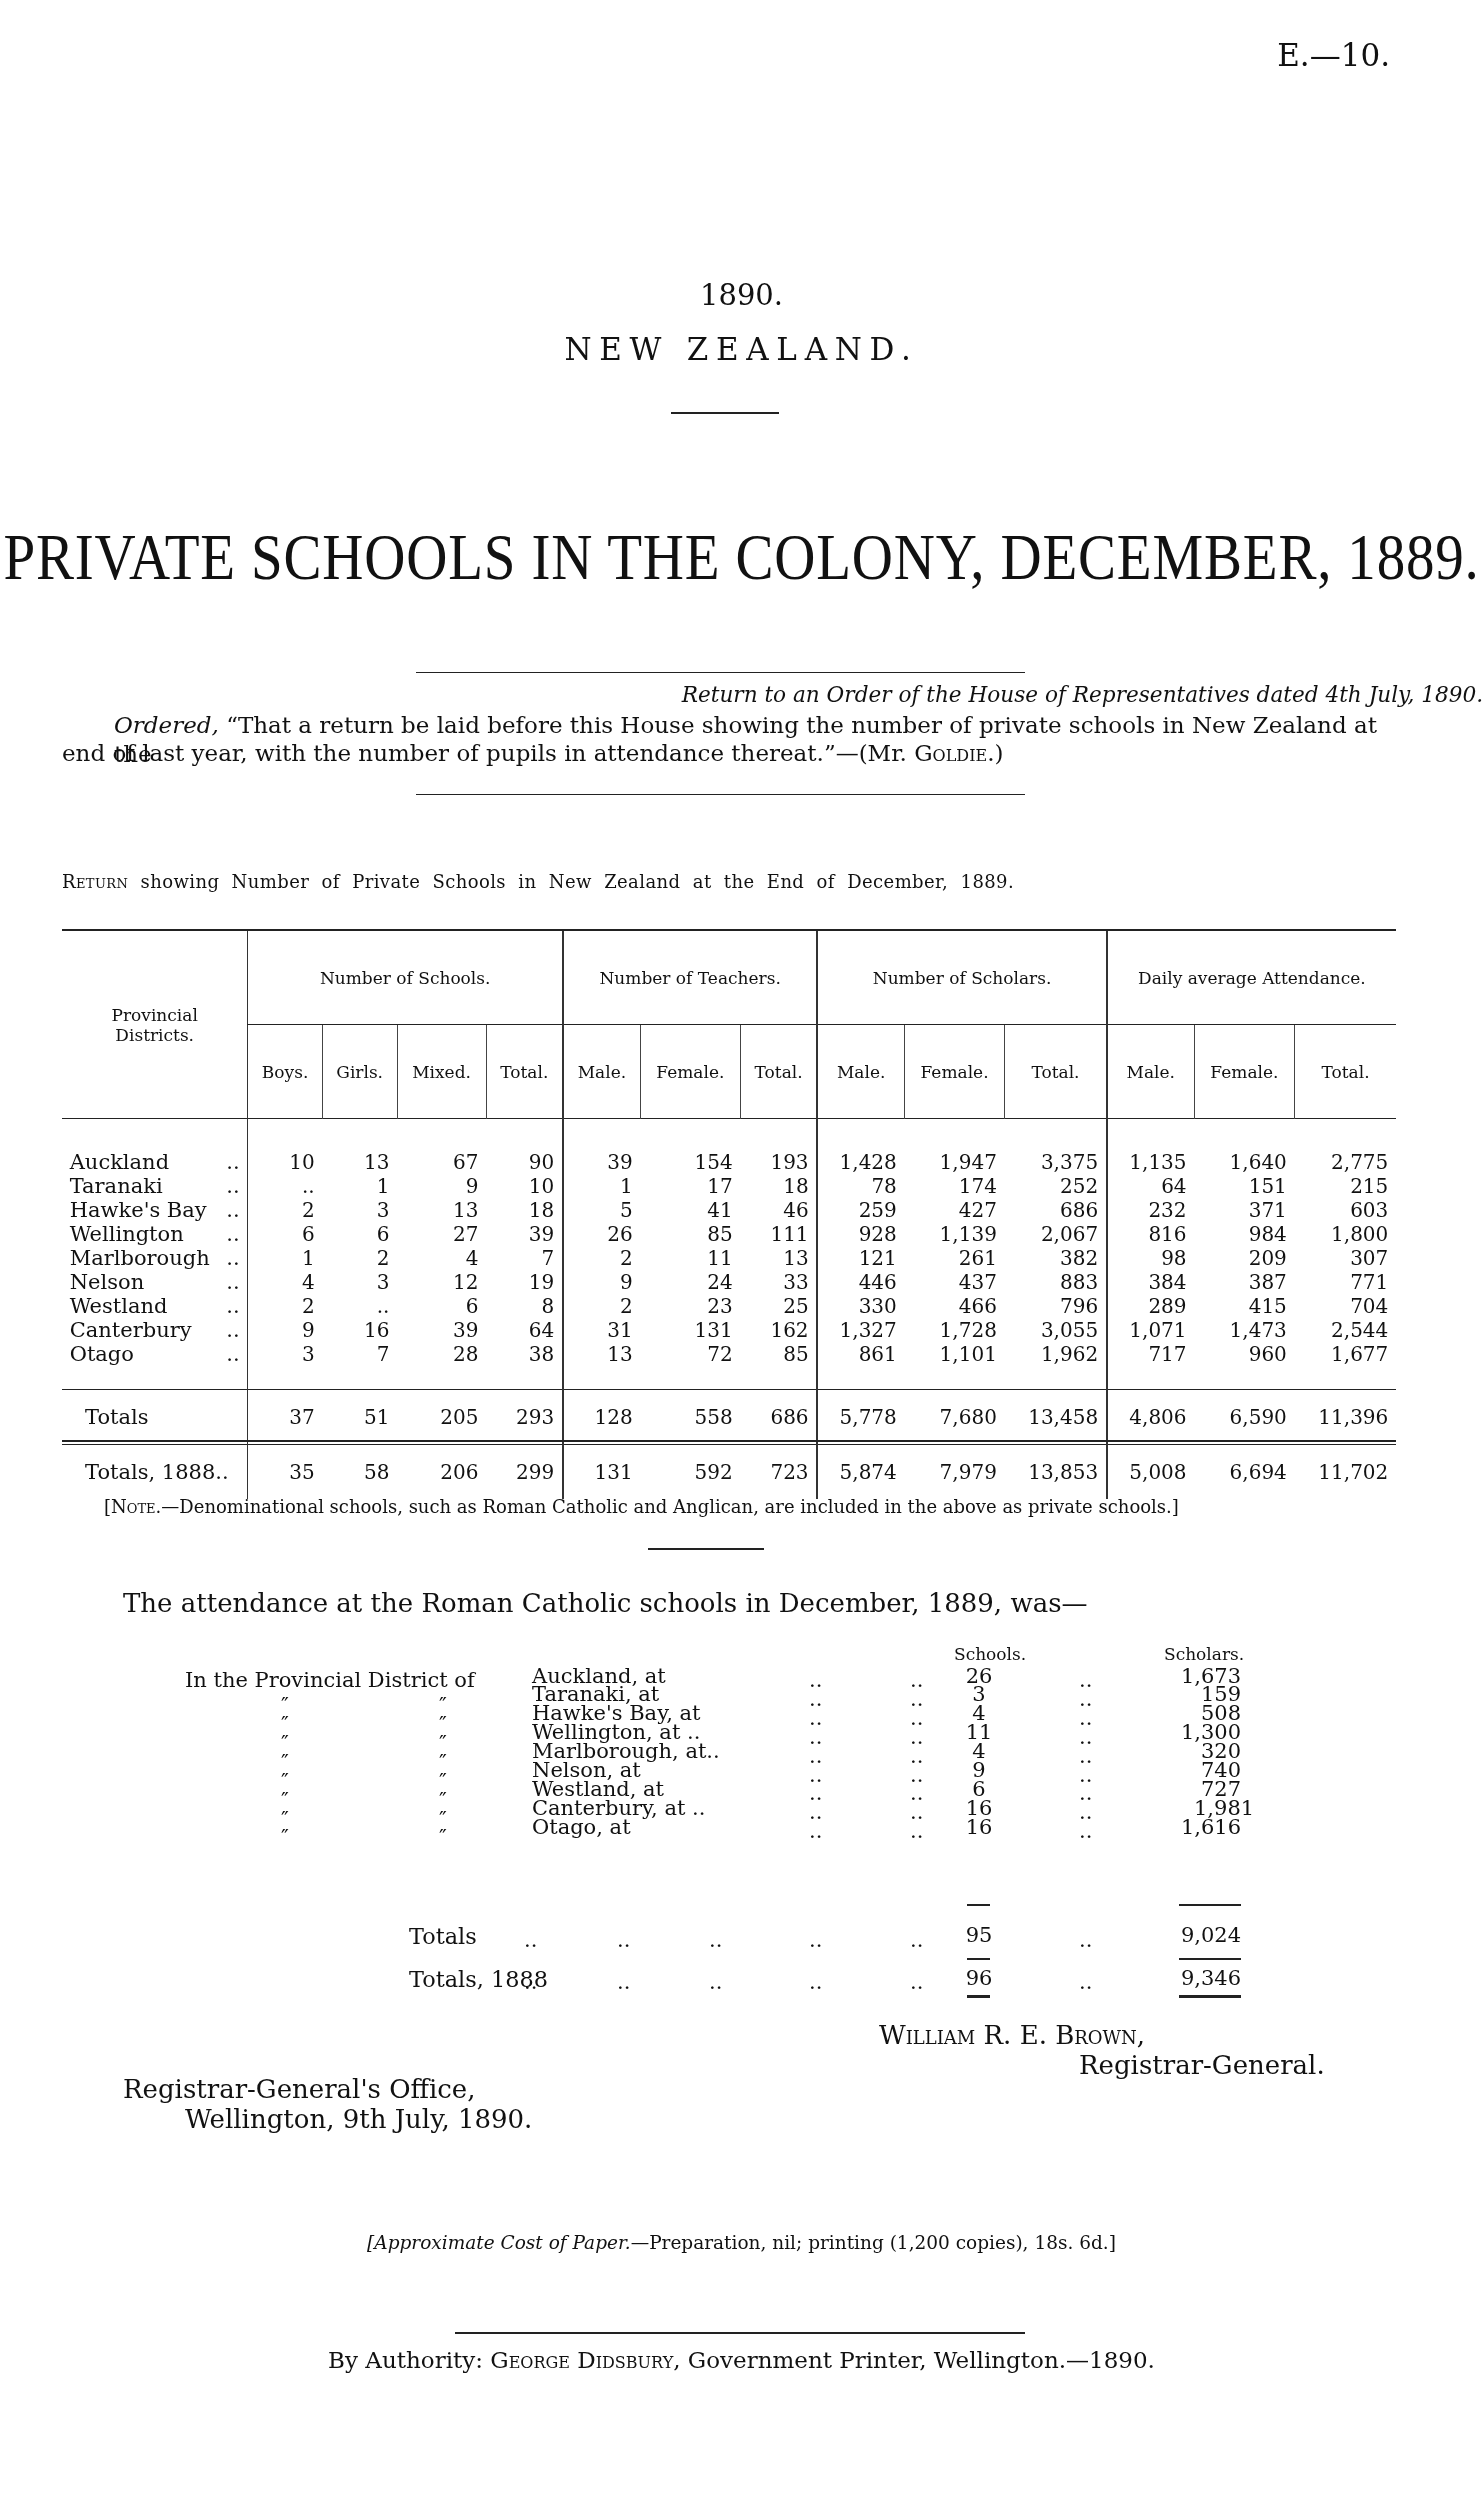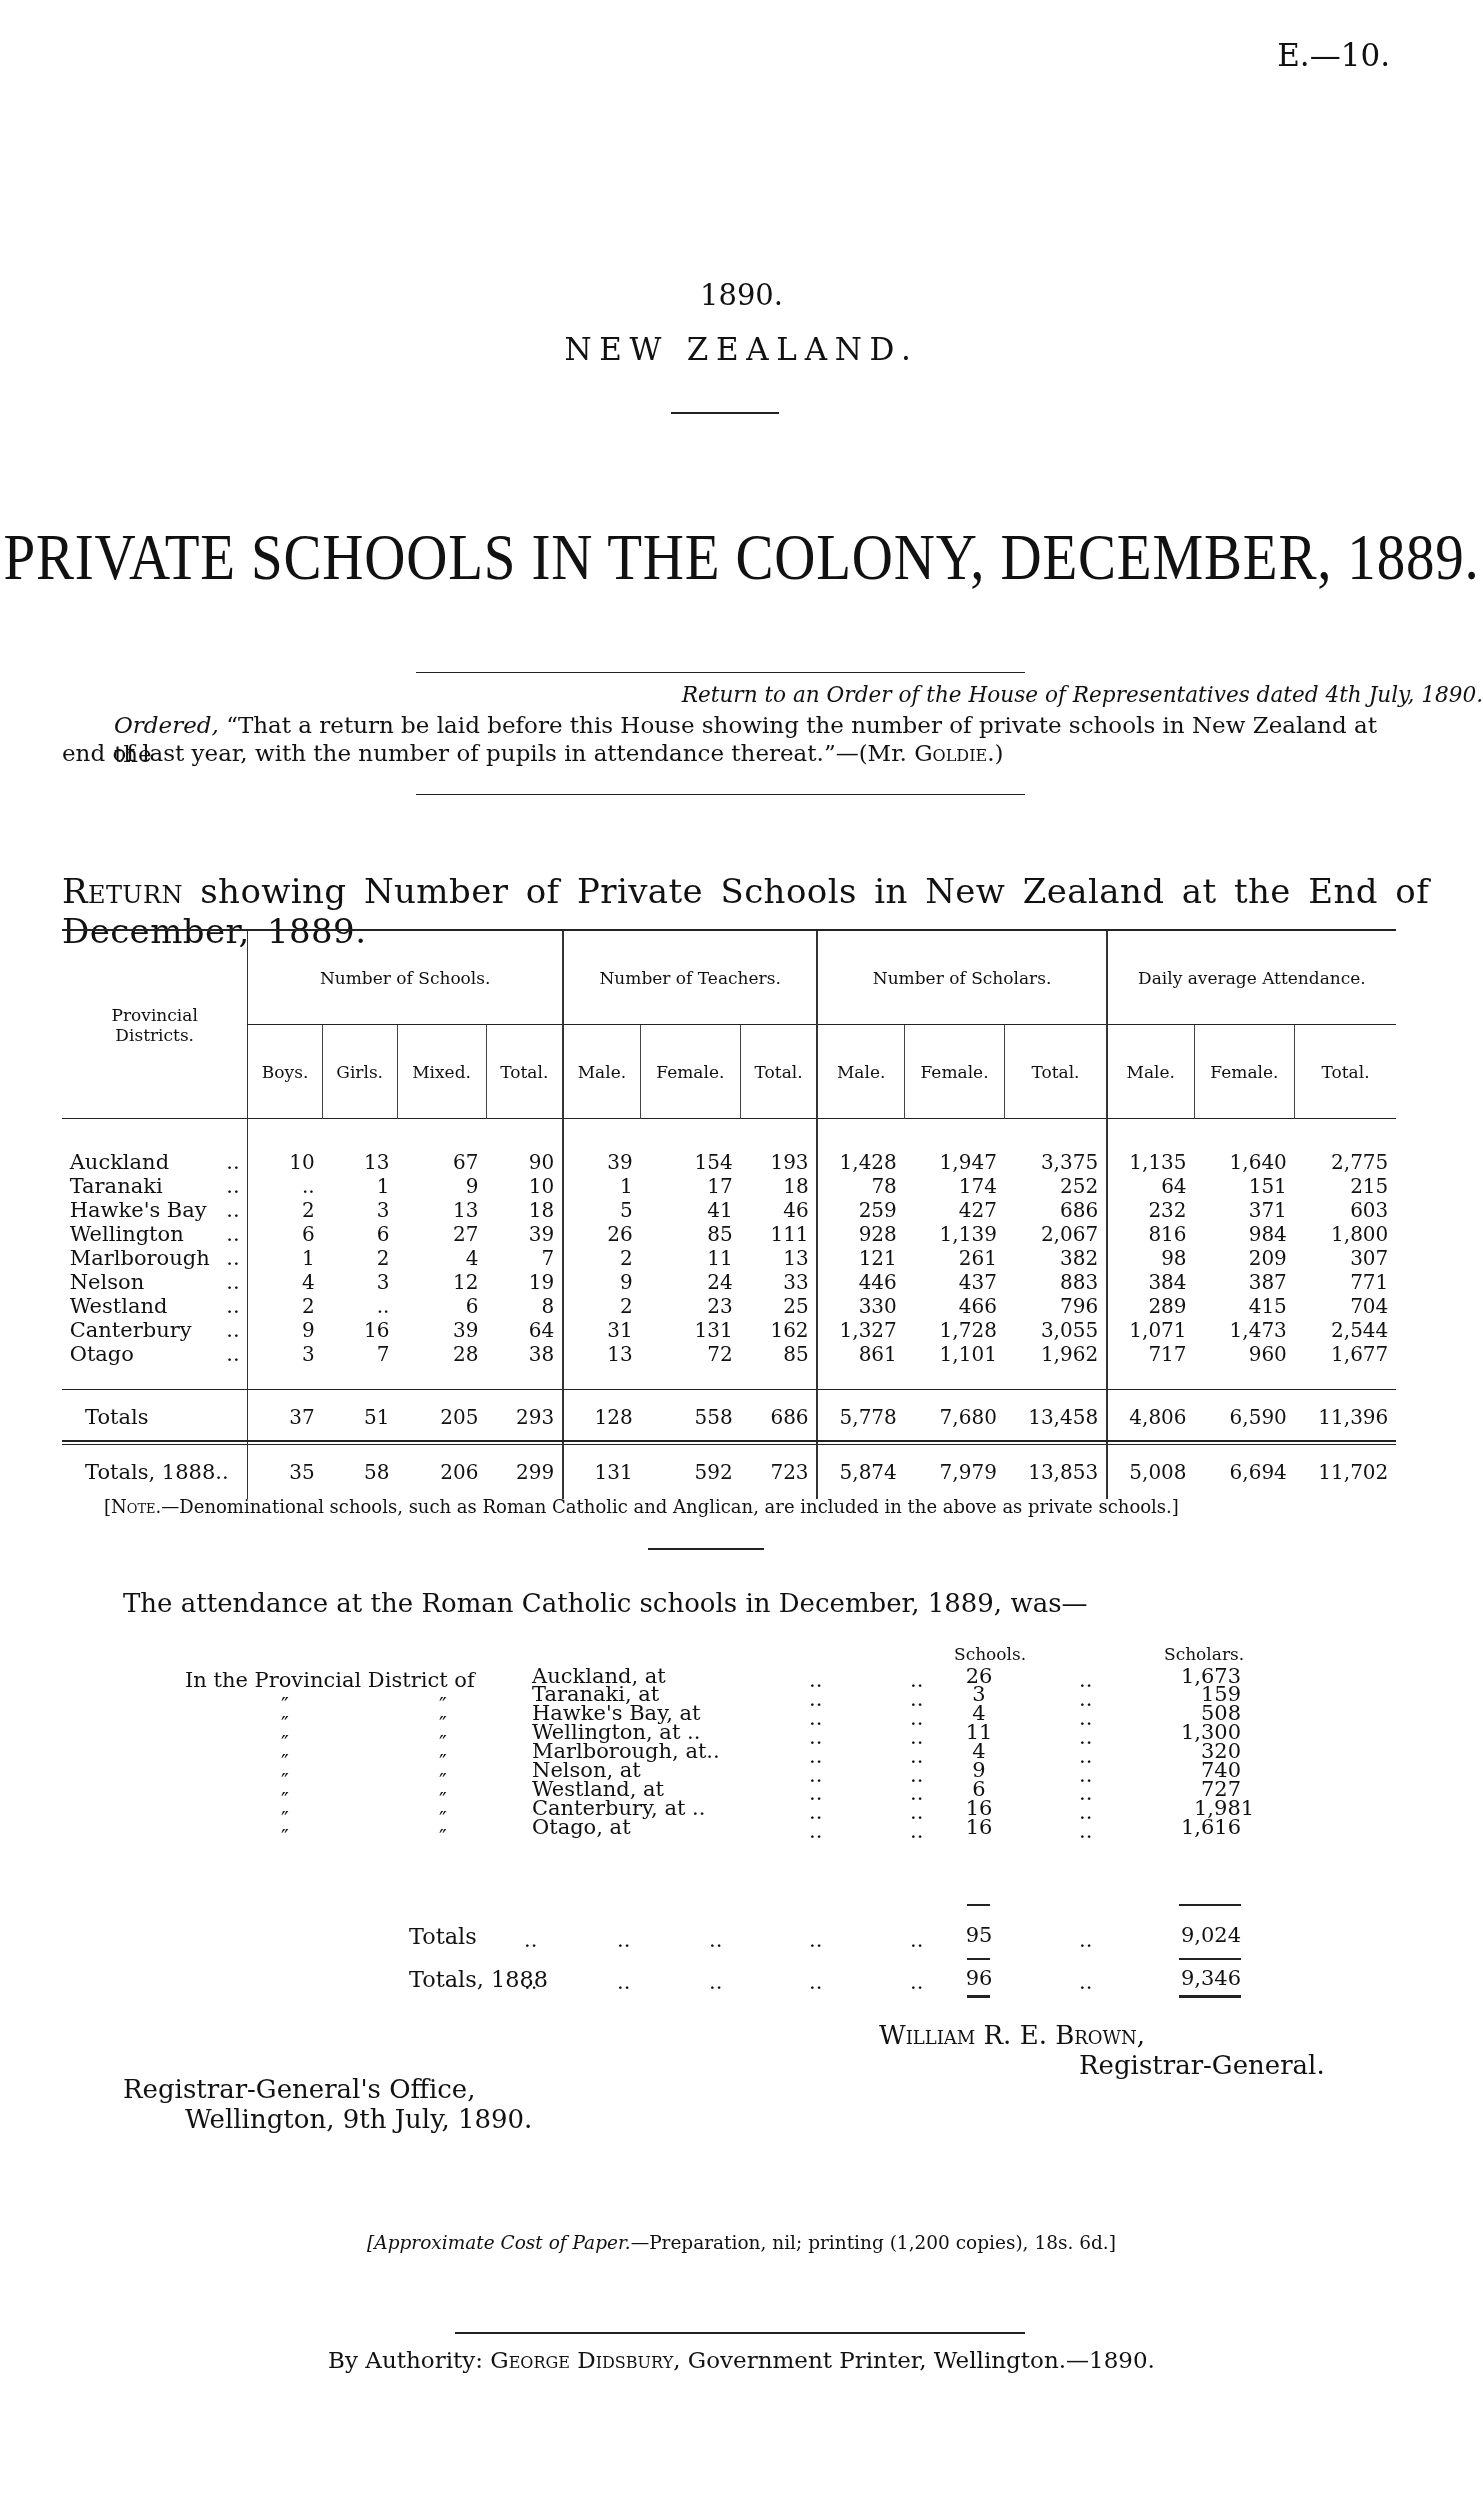--- a/index.html
+++ b/index.html
@@ -10,21 +10,21 @@
   .rule { position:absolute; height:1.5px; background:#222; }
   .ref { right:93px; top:37px; font-size:31px; }
   .year { top:278px; font-size:29px; }
   .country { top:331px; font-size:31px; letter-spacing:7.7px; }
   .title { top:524px; font-size:57px; font-family:"Liberation Serif",serif; transform:scaleY(1.15); letter-spacing:0.8px; }
   .ital { font-style:italic; }
   .intro1 { top:682px; font-size:21.6px;text-align:right; }
   .intro2 { top:711px; left:100px; font-size:23px; width:1295px; text-indent:0; line-height:29px; }
   .intro3 { top:740px; left:62px; font-size:23px; }
   .sc { font-variant:small-caps; }
-  .table-heading { top:871px; left:62px; font-size:34px; letter-spacing:0.4px; word-spacing:6.2px; }
+  .table-heading { top:871px; left:62px; font-size:18px; letter-spacing:0.4px; word-spacing:6.2px; }
   table.main { position:absolute; left:62px; top:931px; width:1334px; border-collapse:collapse; font-size:20px; }
   table.main th, table.main td { padding:0 7.7px; }
   table.main th { font-weight:normal; font-size:17px; }
   table.main td.num { text-align:right; }
   table.main .grp { height:93px; vertical-align:middle; border-bottom:0.8px solid #222; }
   table.main .sub { height:93px; border-right:0.8px solid #444; }
   table.main .vl { border-left:0.8px solid #333; }
   table.main .dvl { border-left:2.3px double #333; }
   table.main tr.data td { height:24px; line-height:24px; }
   table.main tr.first td { padding-top:31px; }

